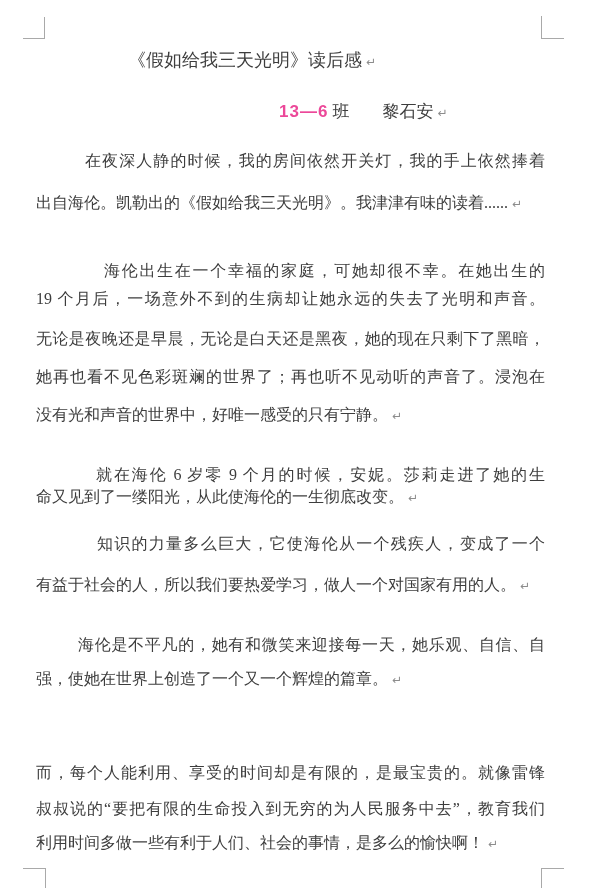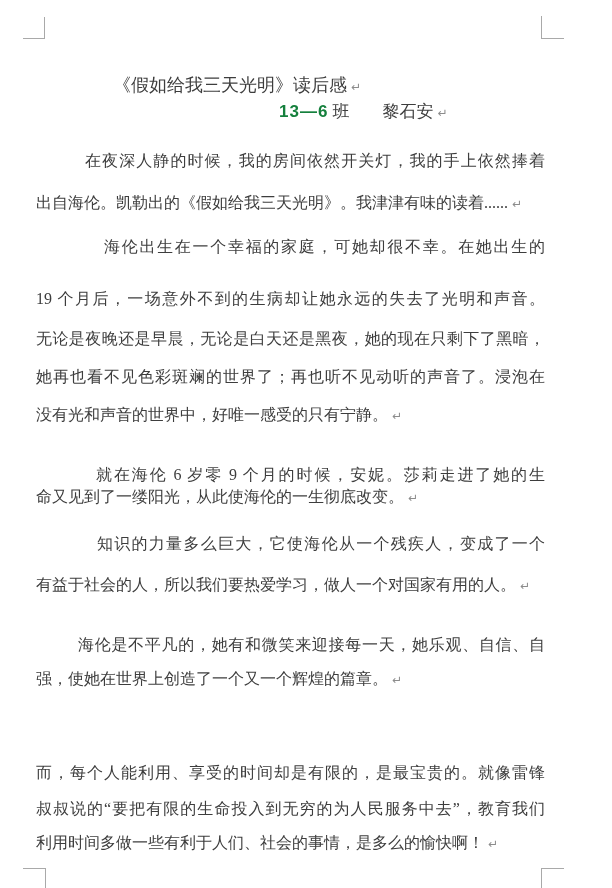--- a/index.html
+++ b/index.html
@@ -17,27 +17,27 @@
     position:absolute;left:36px;width:509px;box-sizing:border-box;
     font-size:16px;line-height:21px;height:21px;color:var(--text);
     white-space:nowrap;
   }
   .full{
     white-space:normal;
     text-align:justify;
     text-align-last:justify;
   }
   .title-line{
-    left:113px;width:auto;font-size:18px;line-height:32px;height:24px;margin-top:19px;
+    left:128px;width:auto;font-size:18px;line-height:20px;height:24px;
   }
   .byline{
     left:279px;width:auto;font-size:17px;line-height:22px;height:22px;
   }
   .cls-number{
-    font-weight:bold;color:#15803d;
+    font-weight:bold;color:#ec4899;
     font-family:"Liberation Sans","DejaVu Sans",sans-serif;
     letter-spacing:1px;
   }
   .cls-suffix{margin-left:4px;}
   .author{margin-left:33px;text-align:right;}
   .pm{
     color:#8c8c8c;font-size:12px;margin-left:4px;
     font-family:"DejaVu Sans",sans-serif;
   }
   .crop{position:absolute;}
@@ -60,21 +60,21 @@
   <div class="crop bl"></div>
   <div class="crop br"></div>
 
   <div class="line title-line" style="top:50px"><span>《假如给我三天光明》读后感</span><span class="pm">↵</span></div>
 
   <div class="line byline" style="top:101px"><span class="cls-number">13—6</span><span class="cls-suffix">班</span><span class="author">黎石安</span><span class="pm">↵</span></div>
 
   <div class="line full" style="top:150px;padding-left:49px"><span>在夜深人静的时候，我的房间依然开关灯，我的手上依然捧着</span></div>
   <div class="line" style="top:192px"><span>出自海伦。凯勒出的《假如给我三天光明》。我津津有味的读着......</span><span class="pm">↵</span></div>
 
-  <div class="line full" style="top:236px;padding-left:68px"><span>海伦出生在一个幸福的家庭，可她却很不幸。在她出生的</span></div>
+  <div class="line full" style="top:260px;padding-left:68px"><span>海伦出生在一个幸福的家庭，可她却很不幸。在她出生的</span></div>
   <div class="line full" style="top:288px"><span>19 个月后，一场意外不到的生病却让她永远的失去了光明和声音。</span></div>
   <div class="line full" style="top:328px"><span>无论是夜晚还是早晨，无论是白天还是黑夜，她的现在只剩下了黑暗，</span></div>
   <div class="line full" style="top:366px"><span>她再也看不见色彩斑斓的世界了；再也听不见动听的声音了。浸泡在</span></div>
   <div class="line" style="top:404px"><span>没有光和声音的世界中，好唯一感受的只有宁静。</span><span class="pm">↵</span></div>
 
   <div class="line full" style="top:464px;padding-left:60px"><span>就在海伦 6 岁零 9 个月的时候，安妮。莎莉走进了她的生</span></div>
   <div class="line" style="top:486px"><span>命又见到了一缕阳光，从此使海伦的一生彻底改变。</span><span class="pm">↵</span></div>
 
   <div class="line full" style="top:533px;padding-left:61px"><span>知识的力量多么巨大，它使海伦从一个残疾人，变成了一个</span></div>
   <div class="line" style="top:574px"><span>有益于社会的人，所以我们要热爱学习，做人一个对国家有用的人。</span><span class="pm">↵</span></div>

